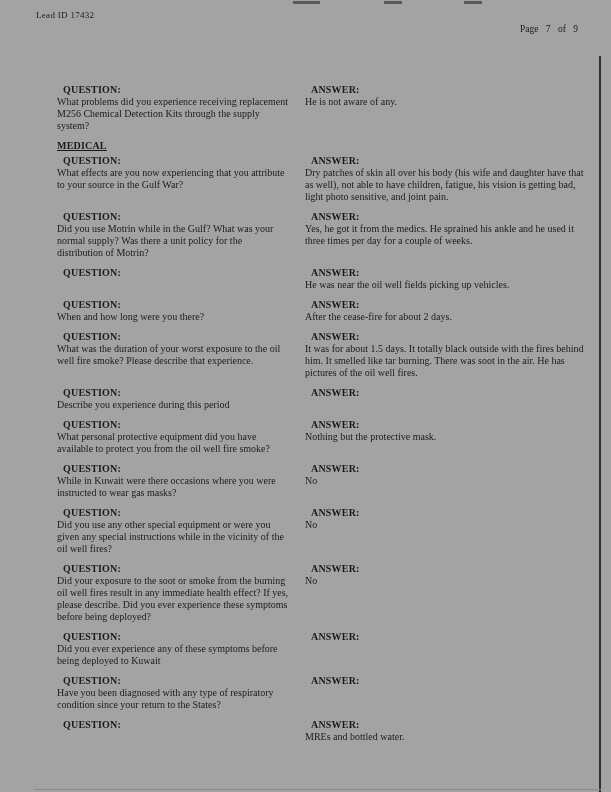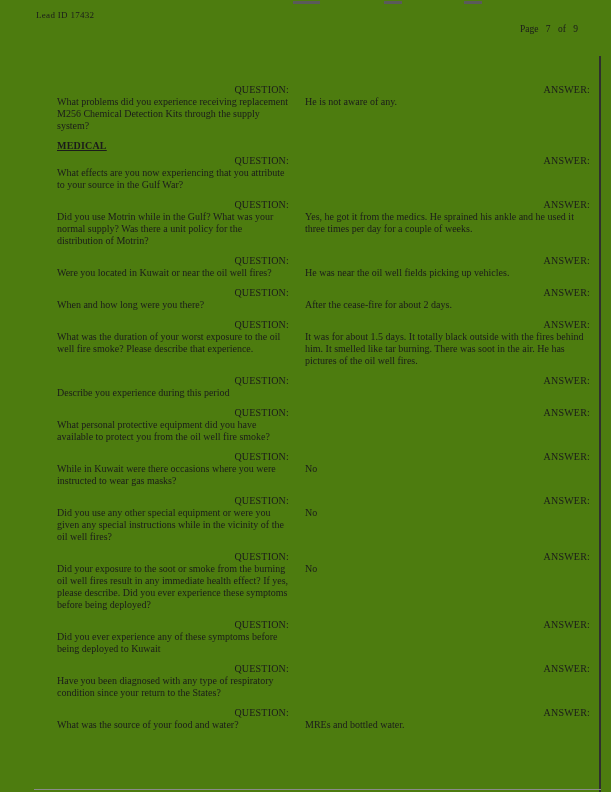--- a/index.html
+++ b/index.html
@@ -11,21 +11,21 @@
     width: 611px;
     height: 792px;
     position: relative;
     overflow: hidden;
     font-family: "Liberation Serif", "DejaVu Serif", serif;
     color: #1b1b1b;
   }
   .page {
     position: absolute;
     inset: 0;
-    background: #4d7c0f;
+    background: #a3a3a3;
   }
   .scan-mark {
     position: absolute;
     top: 1px;
     height: 3px;
     background: #5a5a5a;
   }
   .scan-mark.m1 { left: 293px; width: 27px; }
   .scan-mark.m2 { left: 384px; width: 18px; }
   .scan-mark.m3 { left: 464px; width: 18px; }
@@ -82,26 +82,25 @@
     flex: 0 0 248px;
     width: 248px;
     padding-right: 16px;
     box-sizing: border-box;
   }
   .a-col {
     flex: 1;
     min-width: 0;
   }
   .qa-label {
-    font-weight: 400;
+    font-weight: 700;
     font-size: 10px;
     line-height: 12px;
     padding-left: 6px;
     letter-spacing: 0.2px;
-    text-align: right;
   }
   .qa-text {
     font-size: 10px;
     line-height: 12px;
   }
 </style>
 </head>
 <body>
 
 <div class="page">
@@ -127,36 +126,36 @@
         </div>
       </div>
       <div class="section-heading">MEDICAL</div>
       <div class="qa-row">
         <div class="q-col">
           <div class="qa-label">QUESTION:</div>
           <div class="qa-text">What effects are you now experiencing that you attribute to your source in the Gulf War?</div>
         </div>
         <div class="a-col">
           <div class="qa-label">ANSWER:</div>
+          <div class="qa-text">Dry patches of skin all over his body (his wife and daughter have that as well), not able to have children, fatigue, his vision is getting bad, light photo sensitive, and joint pain.</div>
         </div>
       </div>
       <div class="qa-row">
         <div class="q-col">
           <div class="qa-label">QUESTION:</div>
           <div class="qa-text">Did you use Motrin while in the Gulf?  What was your normal supply?  Was there a unit policy for the distribution of Motrin?</div>
         </div>
         <div class="a-col">
           <div class="qa-label">ANSWER:</div>
           <div class="qa-text">Yes, he got it from the medics.  He sprained his ankle and he used it three times per day for a couple of weeks.</div>
         </div>
       </div>
       <div class="qa-row">
         <div class="q-col">
           <div class="qa-label">QUESTION:</div>
-          <div class="qa-text">Were you located in Kuwait or near the oil well fires?</div>
         </div>
         <div class="a-col">
           <div class="qa-label">ANSWER:</div>
           <div class="qa-text">He was near the oil well fields picking up vehicles.</div>
         </div>
       </div>
       <div class="qa-row">
         <div class="q-col">
           <div class="qa-label">QUESTION:</div>
           <div class="qa-text">When and how long were you there?</div>
@@ -185,20 +184,21 @@
           <div class="qa-label">ANSWER:</div>
         </div>
       </div>
       <div class="qa-row">
         <div class="q-col">
           <div class="qa-label">QUESTION:</div>
           <div class="qa-text">What personal protective equipment did you have available to protect you from the oil well fire smoke?</div>
         </div>
         <div class="a-col">
           <div class="qa-label">ANSWER:</div>
+          <div class="qa-text">Nothing but the protective mask.</div>
         </div>
       </div>
       <div class="qa-row">
         <div class="q-col">
           <div class="qa-label">QUESTION:</div>
           <div class="qa-text">While in Kuwait were there occasions where you were instructed to wear gas masks?</div>
         </div>
         <div class="a-col">
           <div class="qa-label">ANSWER:</div>
           <div class="qa-text">No</div>
@@ -238,21 +238,20 @@
           <div class="qa-label">QUESTION:</div>
           <div class="qa-text">Have you been diagnosed with any type of respiratory condition since your return to the States?</div>
         </div>
         <div class="a-col">
           <div class="qa-label">ANSWER:</div>
         </div>
       </div>
       <div class="qa-row">
         <div class="q-col">
           <div class="qa-label">QUESTION:</div>
-          <div class="qa-text">What was the source of your food and water?</div>
         </div>
         <div class="a-col">
           <div class="qa-label">ANSWER:</div>
           <div class="qa-text">MREs and bottled water.</div>
         </div>
       </div>
     </div>
 
 </div>
 

